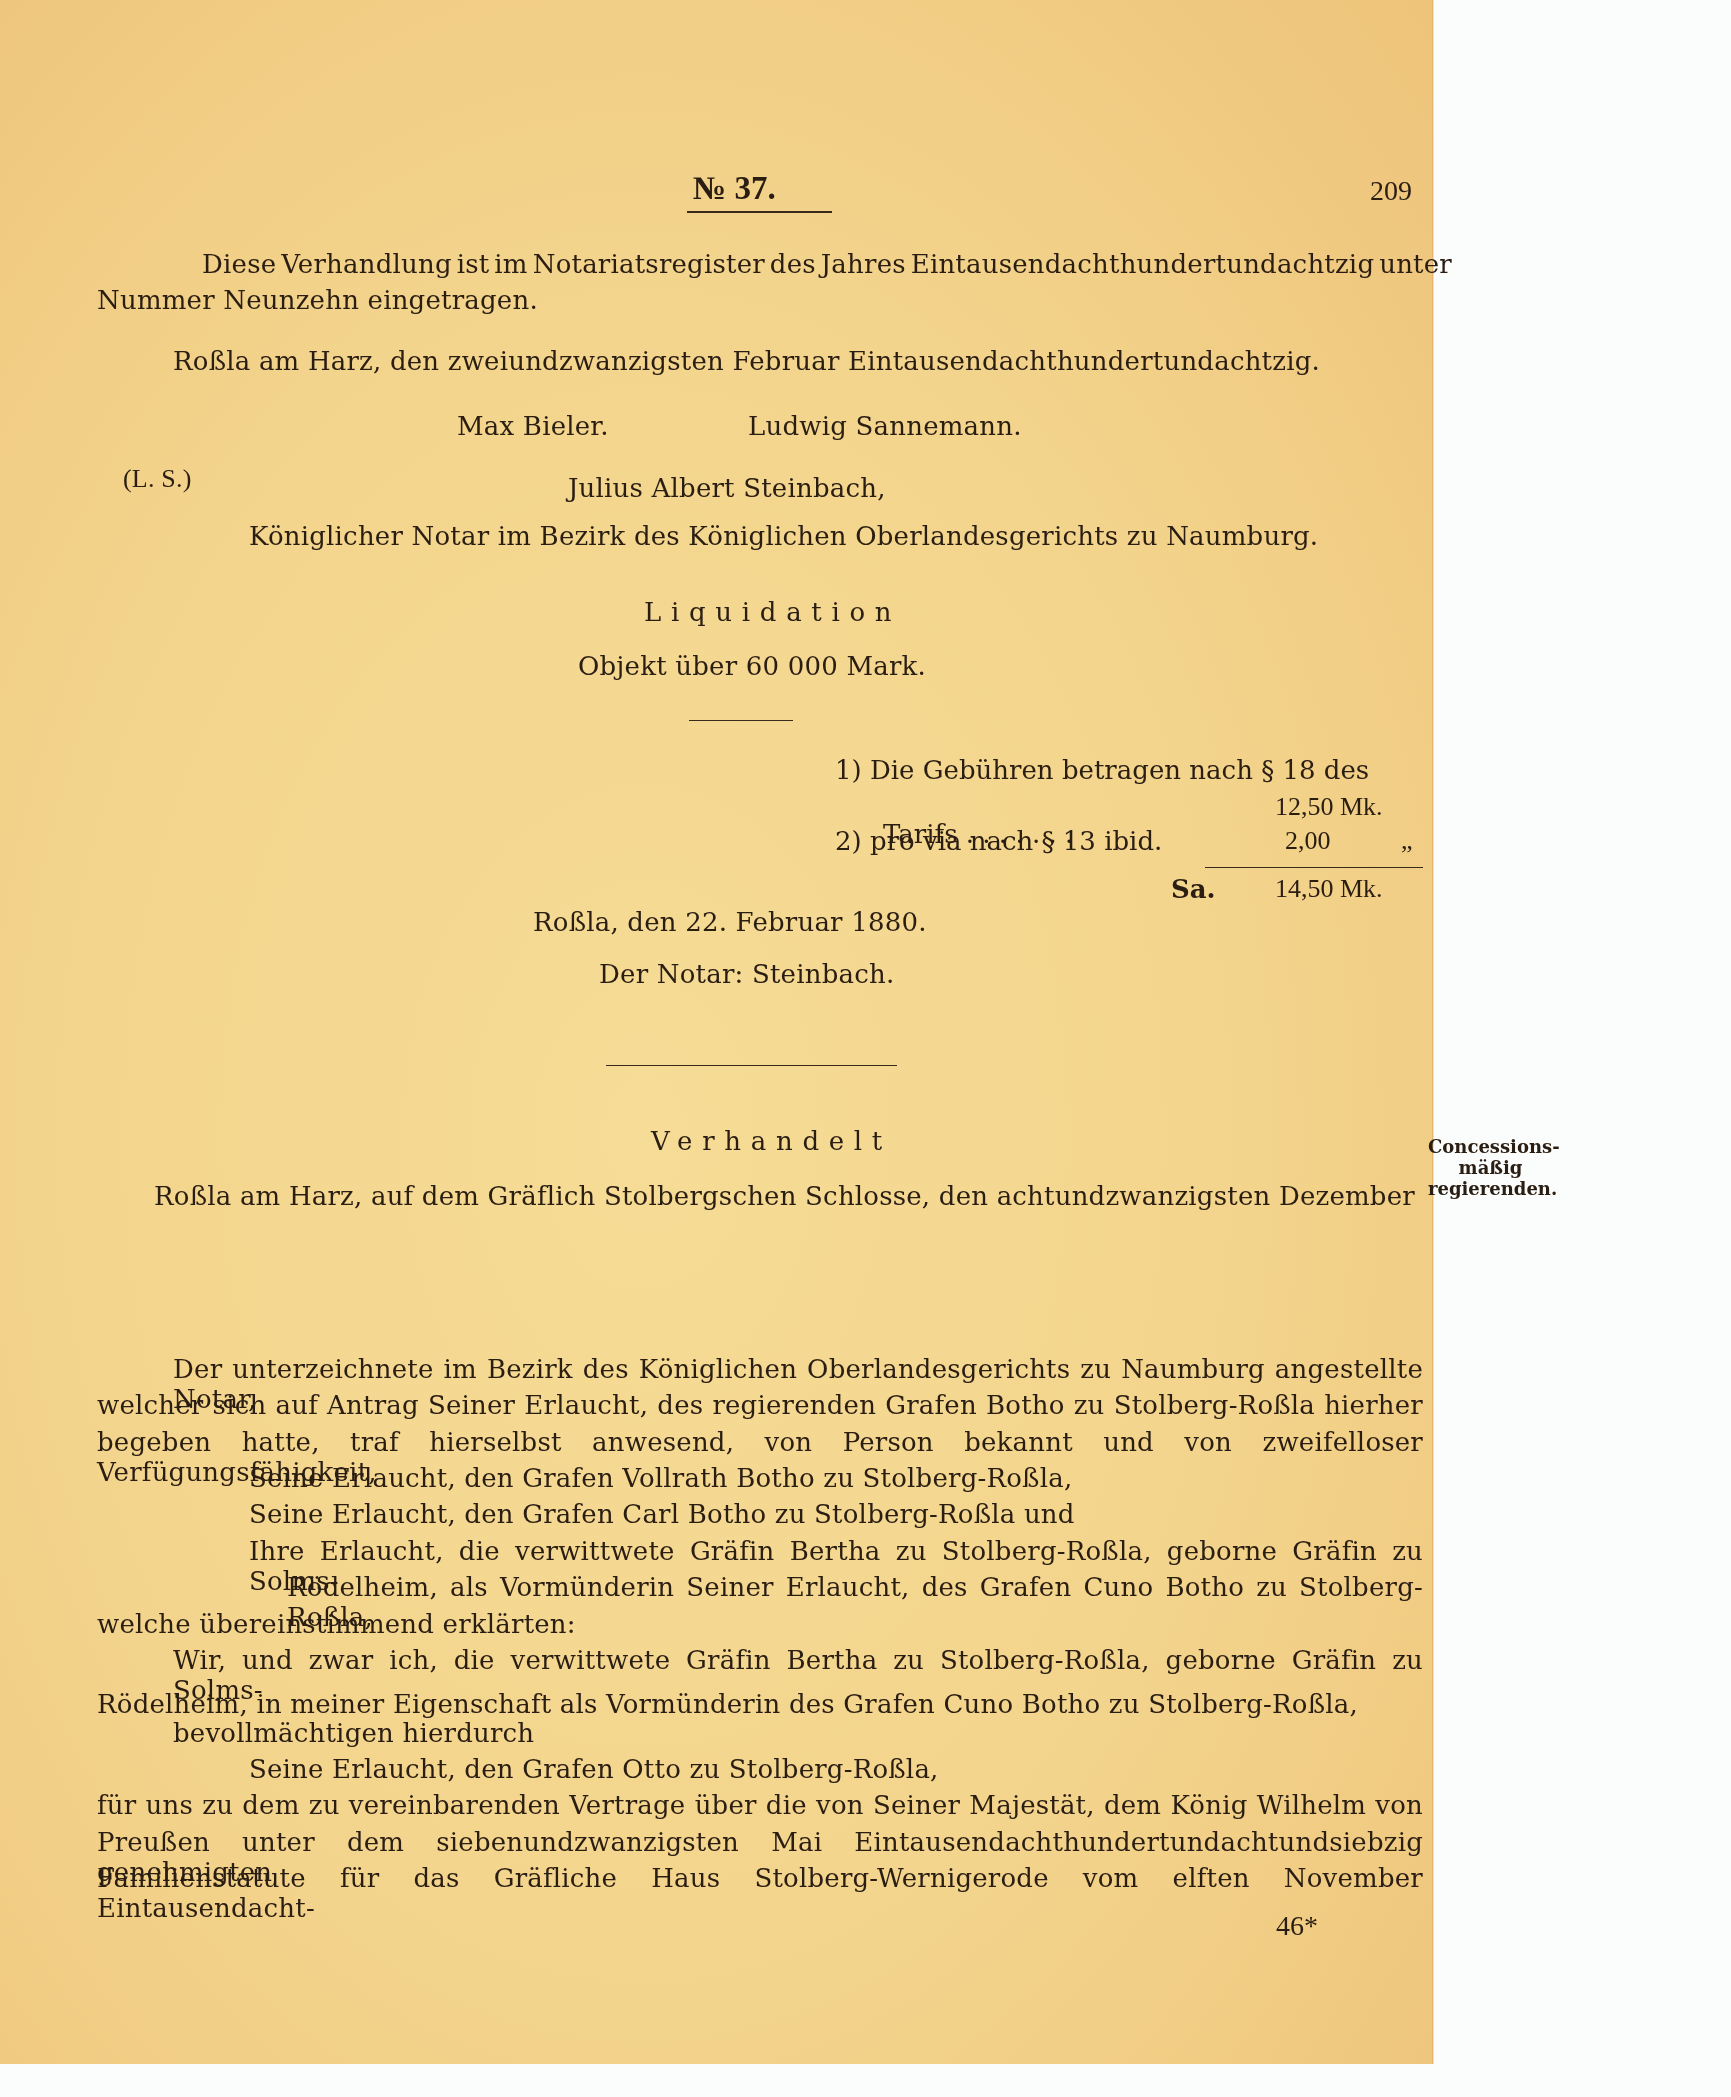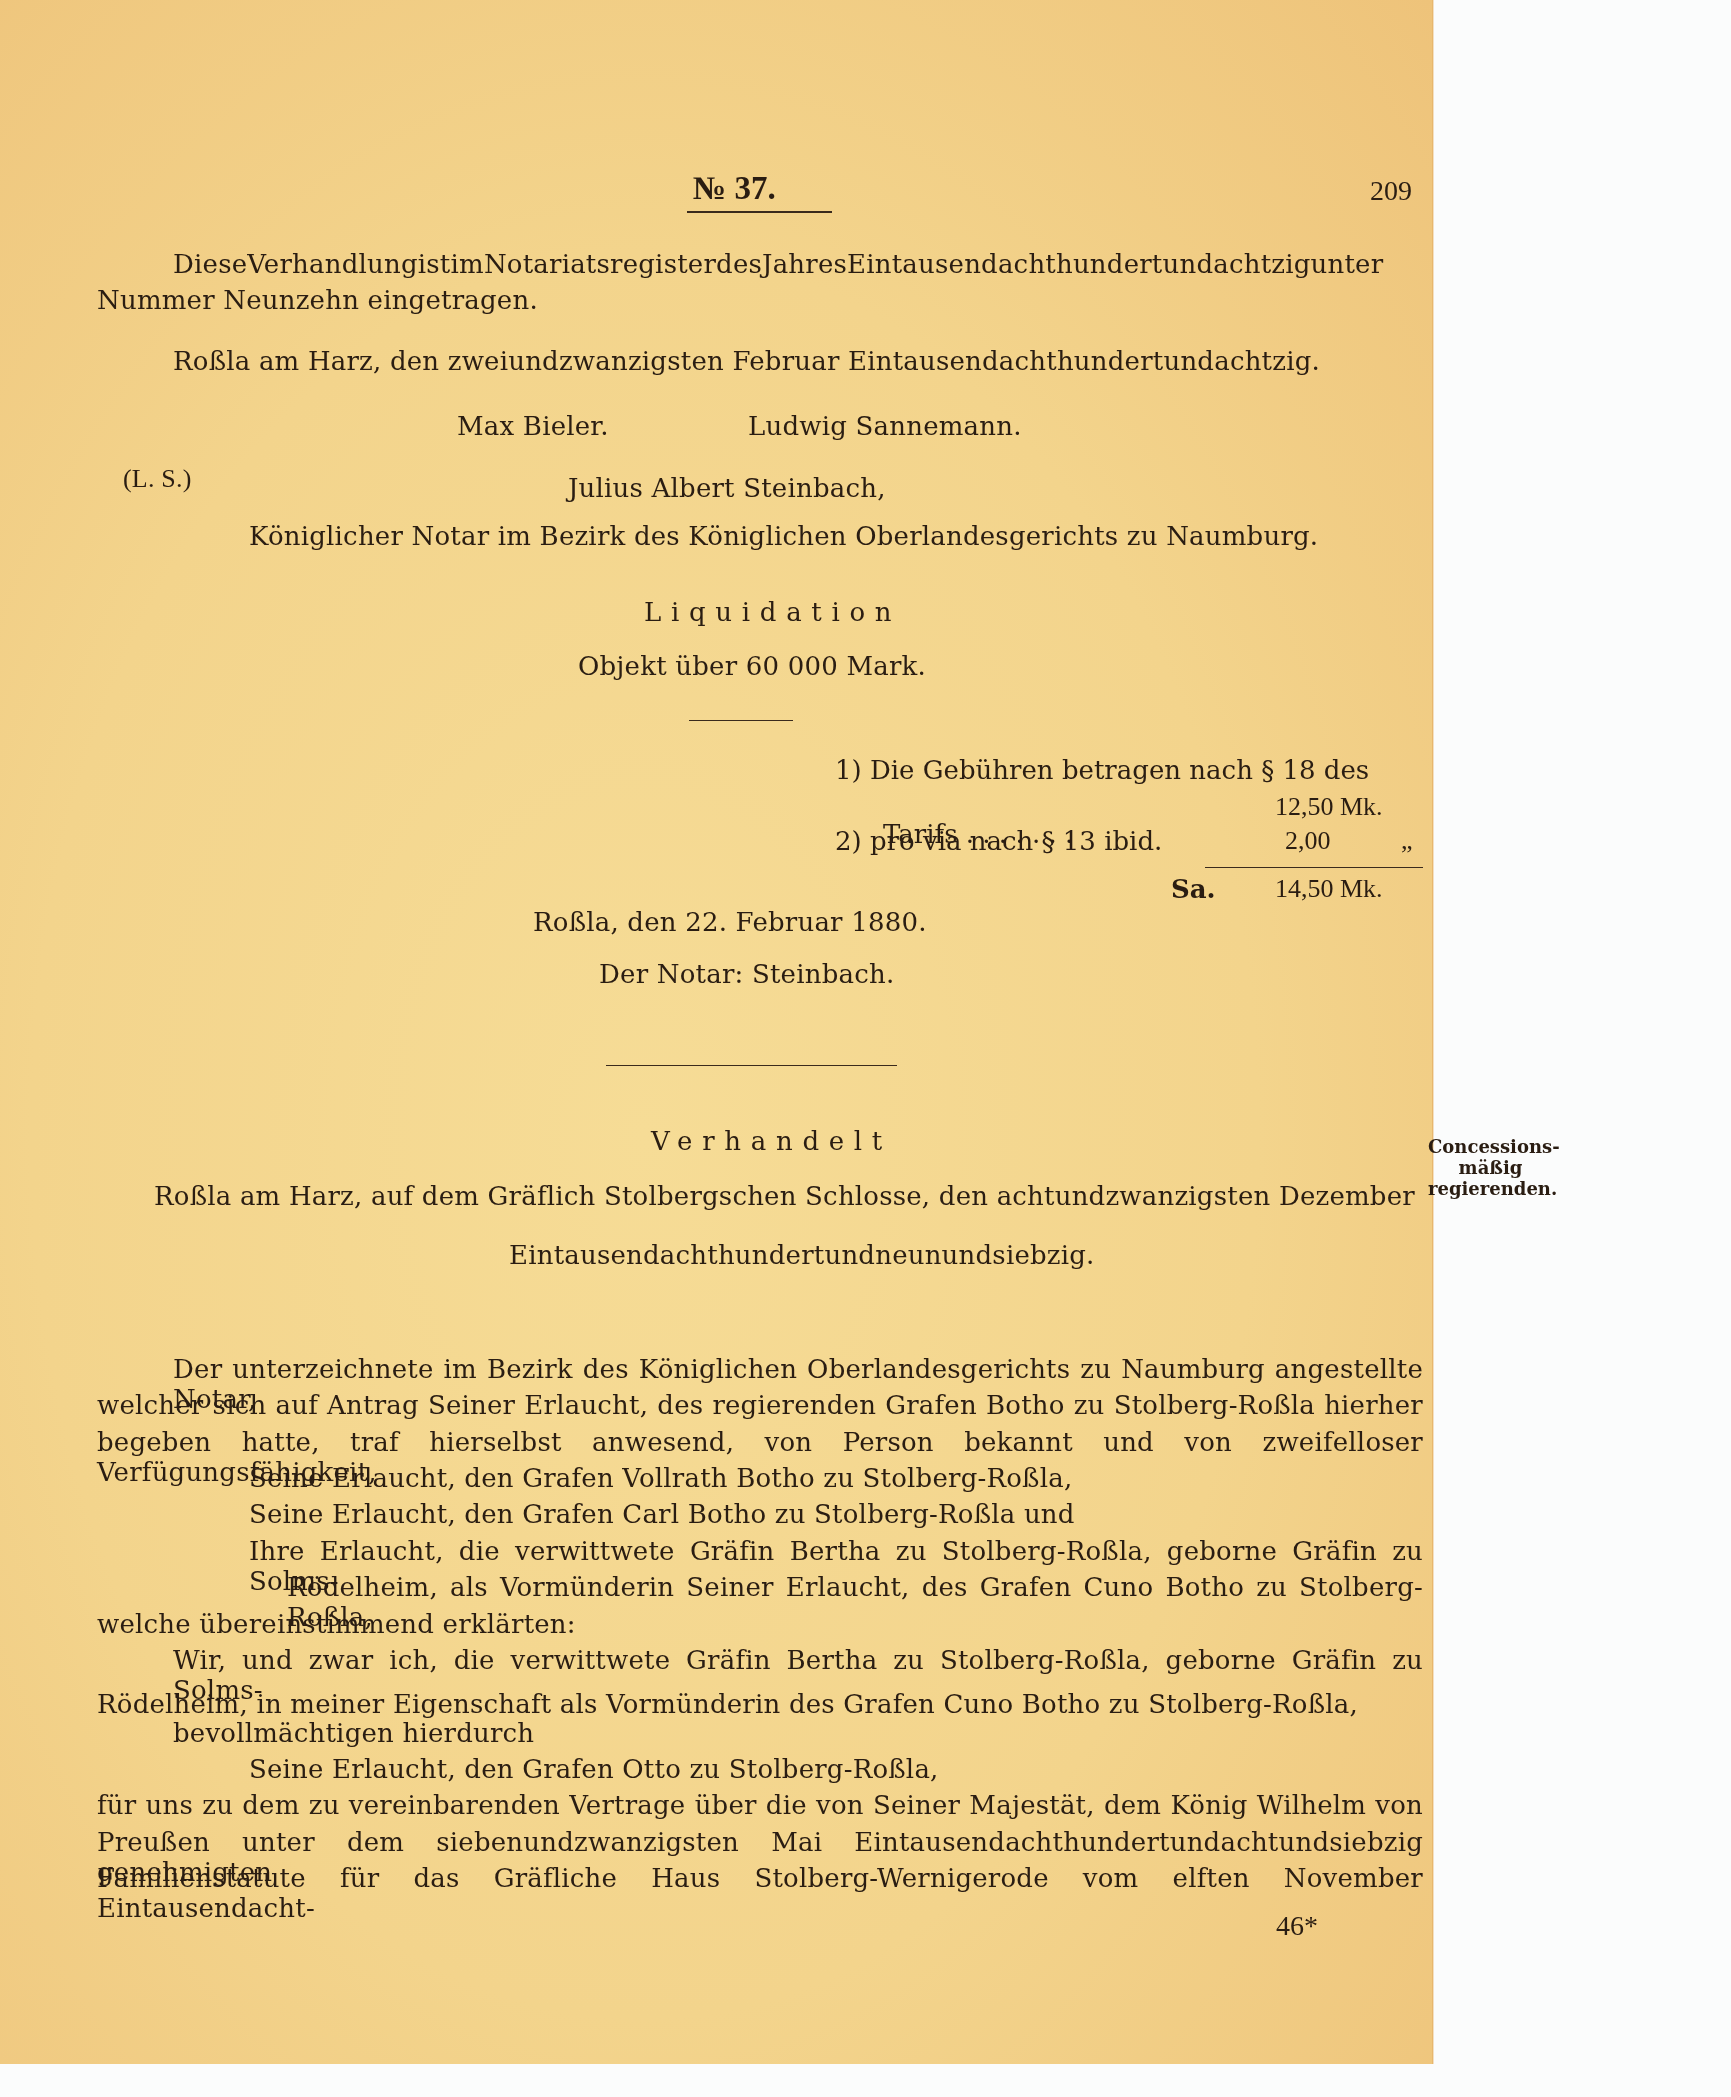--- a/index.html
+++ b/index.html
@@ -9,21 +9,21 @@
     font-family:"DejaVu Serif", serif;
     color:#2a1d12;
   }
   .page {
     position:absolute; left:0; top:0; width:1432px; height:2064px;
     background: radial-gradient(ellipse at 45% 55%, #f6dc96 0%, #f3d48c 55%, #eec37a 100%);
     box-shadow: 1.4px 0 0 #e8b76d;
   }
   .abs { position:absolute; white-space:nowrap; }
   .t { font-size:26px; letter-spacing:0.2px; }
-  .just { display:flex; justify-content:flex-start; }
+  .just { display:flex; justify-content:space-between;margin-left:29px; }
   .rule { position:absolute; height:2.1px; background:#3a2a1c; }
   .hdr-num { font-family:"Liberation Serif", serif; font-size:33px; font-weight:bold; }
   .pgno { font-family:"Liberation Serif", serif; font-size:28px; }
   .spaced { letter-spacing:9.7px; }
   .margin-note { font-size:18px; font-weight:bold; text-align:center; line-height:21px; }
   .fee-row { position:absolute; font-size:26px; }
   .num { font-family:"Liberation Serif", serif; }
 </style>
 </head>
 <body>
@@ -74,21 +74,20 @@
   <div class="rule" style="left:606px; top:1065px; width:291px; height:1.4px;"></div>
 
   <div class="abs margin-note" style="left:1428px; top:1136px; width:125px;">
     <div>Concessions-</div>
     <div>mäßig</div>
     <div>regierenden.</div>
   </div>
 
   <div class="abs t spaced" style="left:651px; top:1126px;">Verhandelt</div>
   <div class="abs t" style="left:154px; top:1181px;">Roßla am Harz, auf dem Gräflich Stolbergschen Schlosse, den achtundzwanzigsten Dezember</div>
-  <div class="abs t" style="left:509px; top:1240px;">Eintausendachthundertundneunundsiebzig.</div>
 
   <div id="deed-body" class="abs" style="left:97px; top:1354px; width:1326px;">
       <div class="t" style="position: absolute; top: 0px; left: 76px; white-space: normal; width: 1250px; text-align: justify; text-align-last: justify;">Der unterzeichnete im Bezirk des Königlichen Oberlandesgerichts zu Naumburg angestellte Notar,</div>
       <div class="t" style="position: absolute; top: 36px; left: 0px; white-space: normal; width: 1326px; text-align: justify; text-align-last: justify;">welcher sich auf Antrag Seiner Erlaucht, des regierenden Grafen Botho zu Stolberg-Roßla hierher</div>
       <div class="t" style="position: absolute; top: 73px; left: 0px; white-space: normal; width: 1326px; text-align: justify; text-align-last: justify;">begeben hatte, traf hierselbst anwesend, von Person bekannt und von zweifelloser Verfügungsfähigkeit,</div>
       <div class="t" style="position: absolute; top: 109px; left: 152px; white-space: nowrap;">Seine Erlaucht, den Grafen Vollrath Botho zu Stolberg-Roßla,</div>
       <div class="t" style="position: absolute; top: 145px; left: 152px; white-space: nowrap;">Seine Erlaucht, den Grafen Carl Botho zu Stolberg-Roßla und</div>
       <div class="t" style="position: absolute; top: 182px; left: 152px; white-space: normal; width: 1174px; text-align: justify; text-align-last: justify;">Ihre Erlaucht, die verwittwete Gräfin Bertha zu Stolberg-Roßla, geborne Gräfin zu Solms-</div>
       <div class="t" style="position: absolute; top: 218px; left: 190px; white-space: normal; width: 1136px; text-align: justify; text-align-last: justify;">Rödelheim, als Vormünderin Seiner Erlaucht, des Grafen Cuno Botho zu Stolberg-Roßla,</div>
       <div class="t" style="position: absolute; top: 255px; left: 0px; white-space: nowrap;">welche übereinstimmend erklärten:</div>

